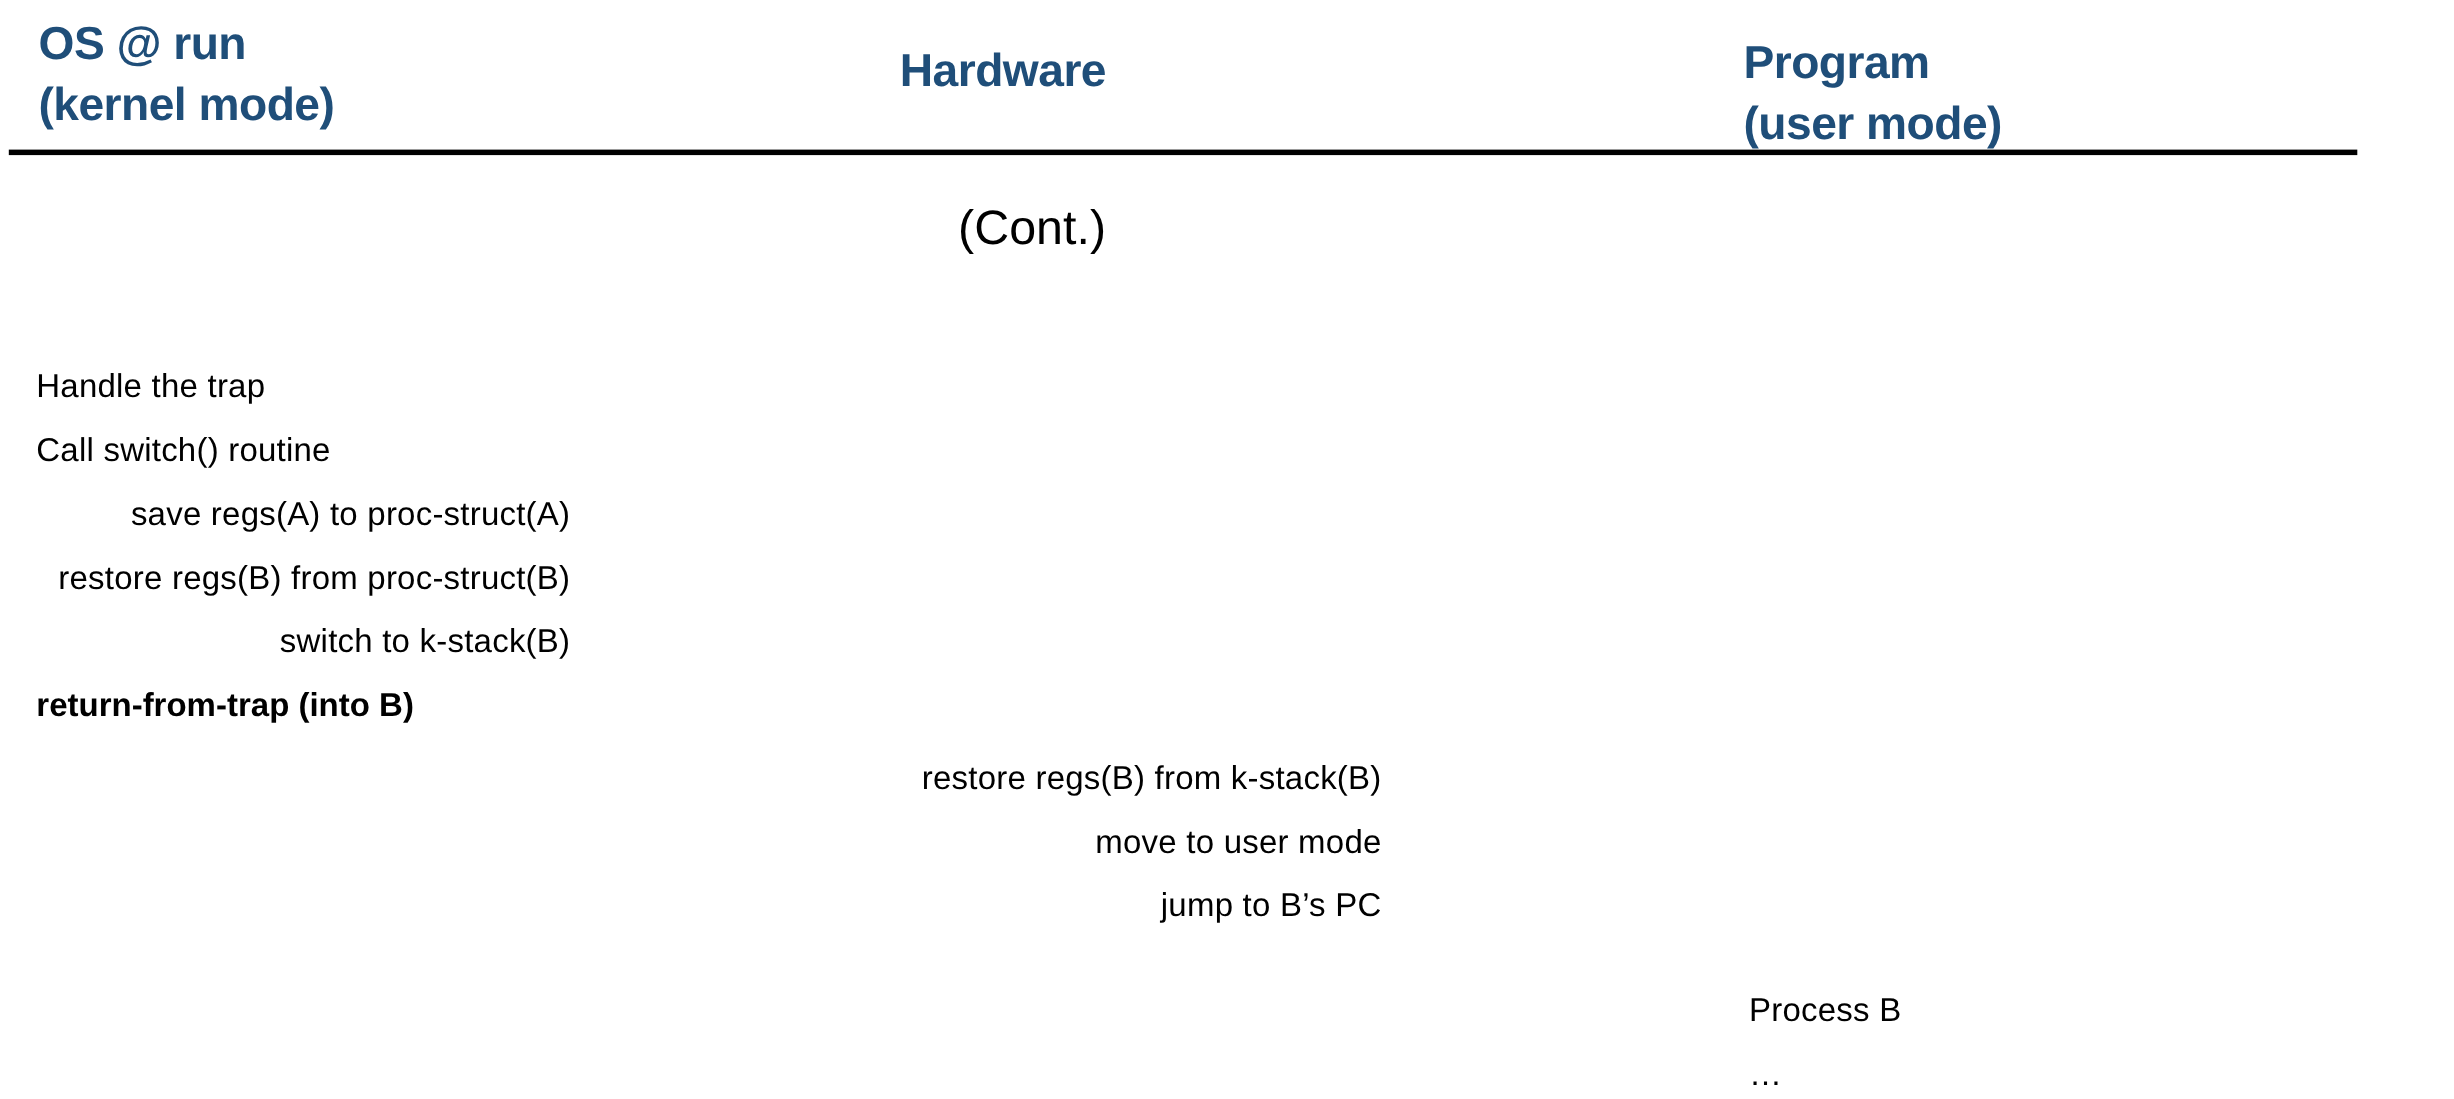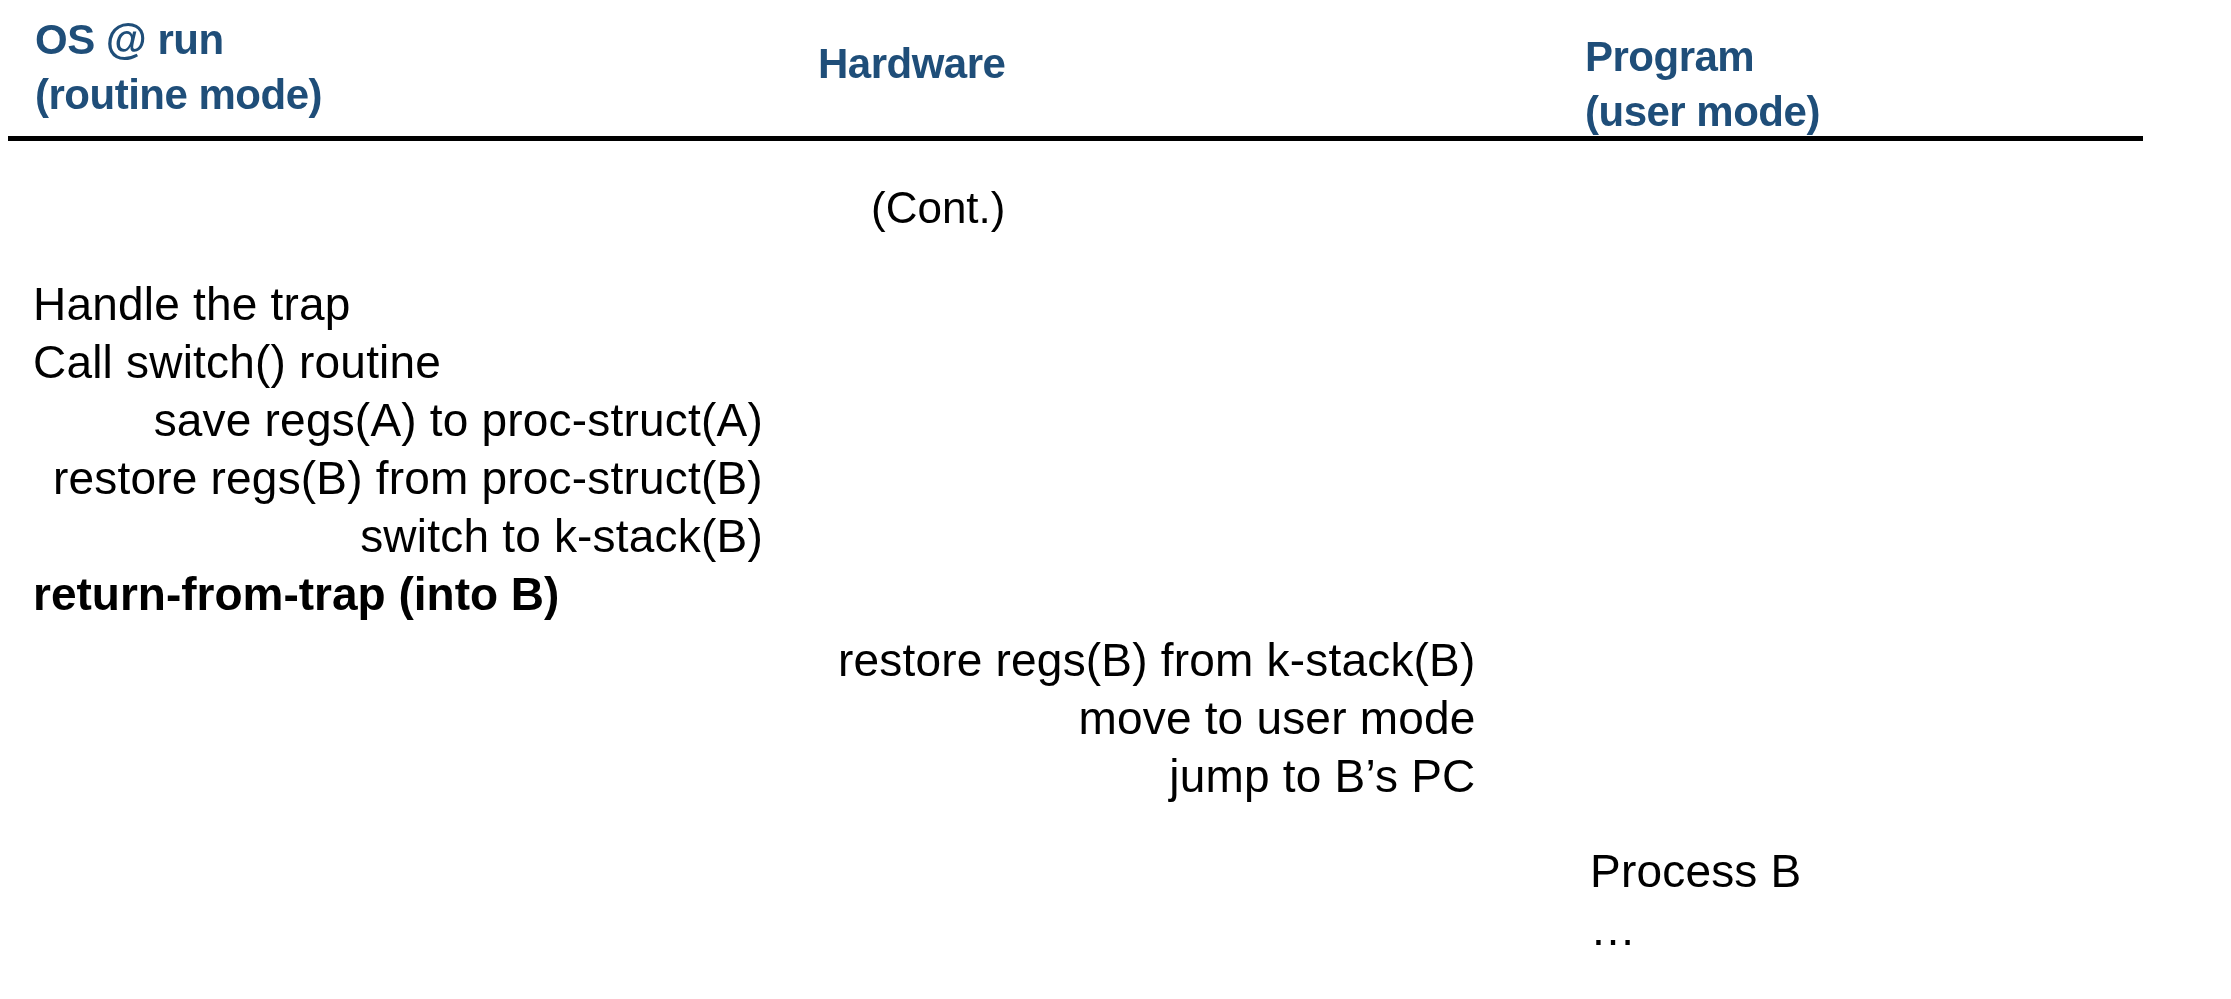--- a/index.html
+++ b/index.html
@@ -46,40 +46,41 @@
     left: 871px;
     top: 180px;
     font-size: 44px;
     line-height: 55px;
     white-space: nowrap;
   }
 
   
   .steps {
     position: absolute;
-    font-size: 46px;
+    font-size: 30px;
     line-height: 58px;
     letter-spacing: 0.2px;
     white-space: nowrap;
+    margin-top: 48px;
   }
   #steps-os   { left: 33px;   top: 275px; }
   #steps-hw   { left: 838px;  top: 631px; text-align: right; }
   #steps-prog { left: 1590px; top: 842px; }
 
   .step-line.indent { padding-left: 20px; text-align: right; }
   .step-line.bold   { font-weight: 700; letter-spacing: 0; }
 </style>
 </head>
 <body>
 
 <div id="canvas">
 
   <div class="col-header" id="hdr-os">
     <div>OS @ run</div>
-    <div>(routine mode)</div>
+    <div>(kernel mode)</div>
   </div>
 
   <div class="col-header" id="hdr-hw">
     <div>Hardware</div>
   </div>
 
   <div class="col-header" id="hdr-prog">
     <div>Program</div>
     <div>(user mode)</div>
   </div>

